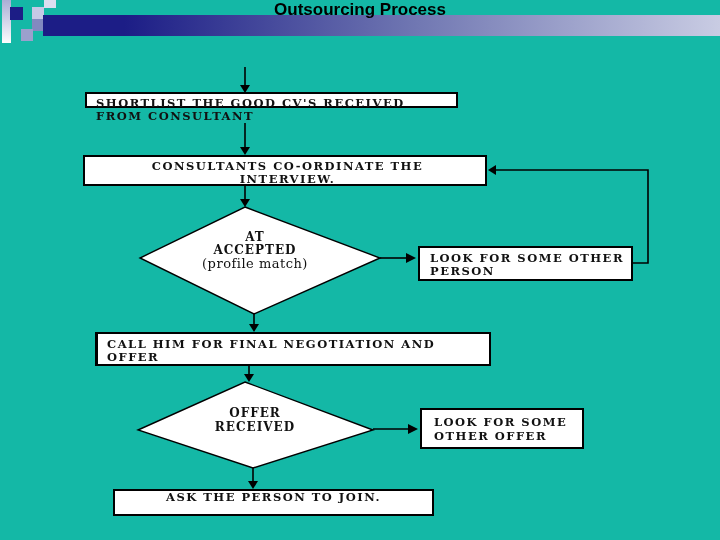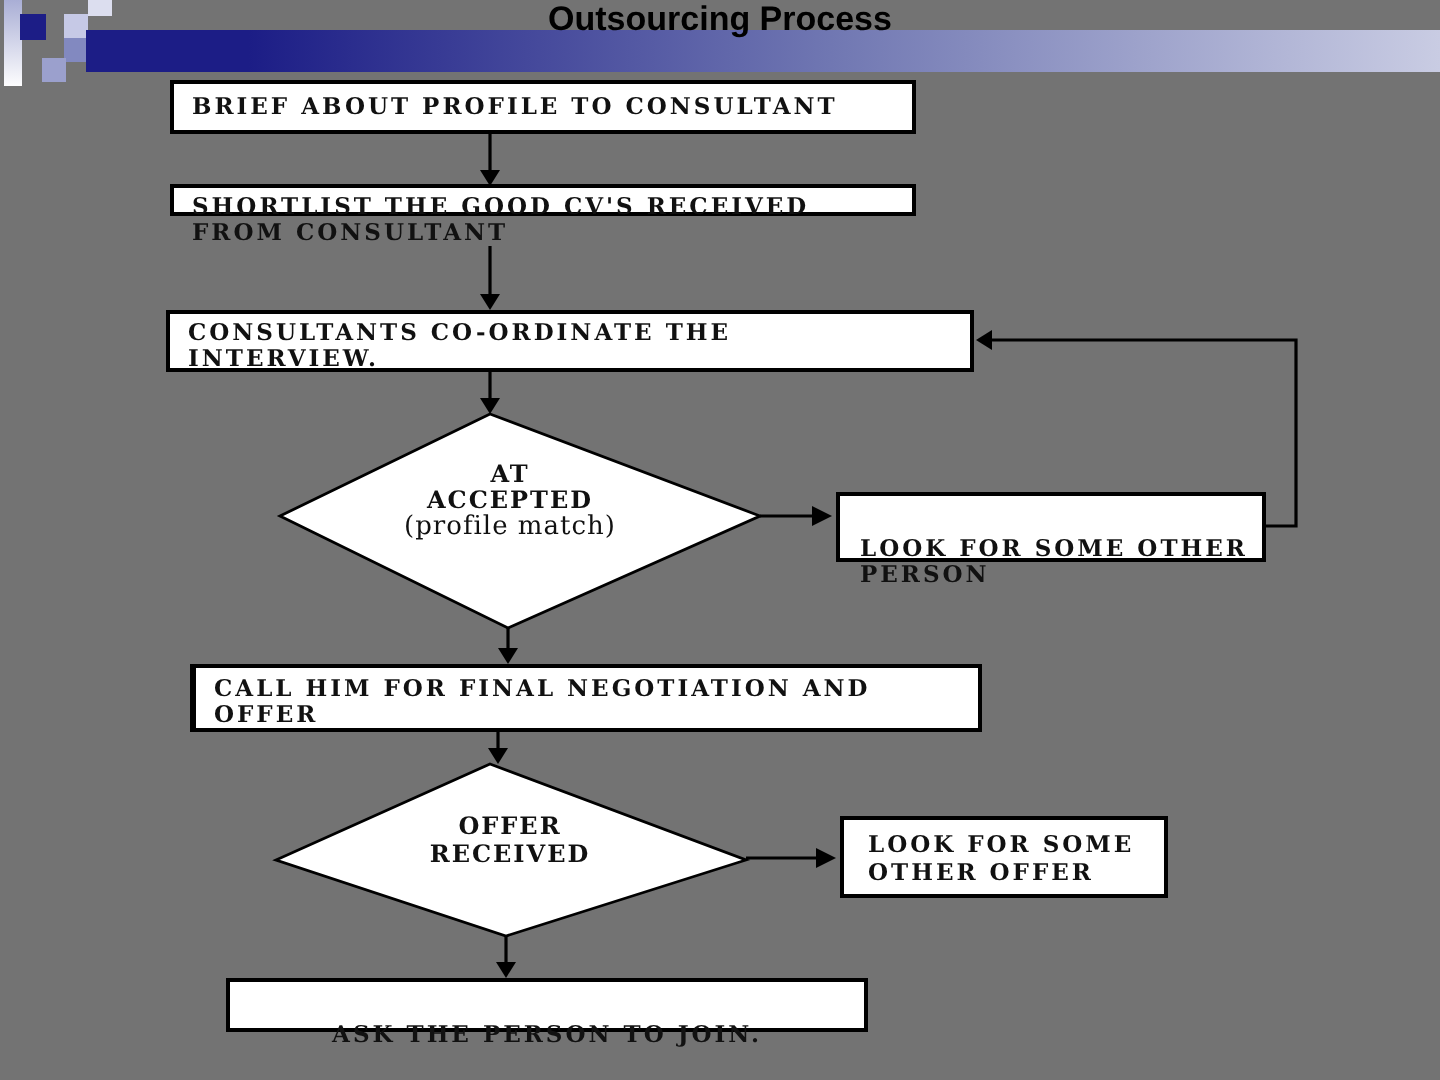--- a/index.html
+++ b/index.html
@@ -1,17 +1,17 @@
 <!DOCTYPE html>
 <html style="--bar-dark: #1c1d86; --bar-light: #c9cce3; --border: #000000; --background: #ffffff;"><head>
 <meta charset="utf-8">
 <style>
   html,body { margin:0; padding:0; background:#fff; }
   .slide {
-    position:relative; width:720px; height:540px; background:#737373;
+    position:relative; width:720px; height:540px; background:#14b8a6;
     overflow:hidden; font-family:"DejaVu Serif", serif; color:#111;
   }
 
   
   .strip  { position:absolute; left:2px; top:0; width:9px; height:43px;
             background:linear-gradient(to bottom,#a9aed5,#fdfdfe); }
   .sq     { position:absolute; }
   .sq-navy  { left:10px; top:7px;  width:13px; height:13px; background:var(--bar-dark,#1b1c85); }
   .sq-pale  { left:44px; top:0;    width:12px; height:8px;  background:#dcdeef; }
   .sq-light { left:32px; top:7px;  width:12px; height:12px; background:#c6c9e6; }
@@ -31,27 +31,27 @@
 
   
   .box {
     position:absolute; background:#fff; border:2px solid var(--border,#000);
     box-sizing:border-box; z-index:2;
     font-size:11.5px; font-weight:bold; letter-spacing:1.5px; line-height:13px;
   }
   .box .ln { white-space:nowrap; }
   .b-brief       { left:85px;  top:40px;  width:373px; height:27px; padding:5px 4px 0 9px; }
   .b-shortlist   { left:85px;  top:92px;  width:373px; height:16px; padding:3px 4px 0 9px; }
-  .b-consultants { left:83px;  top:155px; width:404px; height:31px; padding:3px 4px 0 9px; }
+  .b-consultants { left:83px;  top:155px; width:404px; height:31px; padding:3px 4px 0 9px;text-align:center; }
   .b-call        { left:95px;  top:332px; width:396px; height:34px; padding:4px 4px 0 9px;
                    border-left-width:3px; }
-  .b-look1       { left:418px; top:246px; width:215px; height:35px; padding:20px 4px 0 10px; }
+  .b-look1       { left:418px; top:246px; width:215px; height:35px; padding:4px 4px 0 10px; }
   .b-look2       { left:420px; top:408px; width:164px; height:41px; padding:5px 4px 0 12px;
                    line-height:14px; }
-  .b-ask         { left:113px; top:489px; width:321px; height:27px; padding:20px 0 0 0;
+  .b-ask         { left:113px; top:489px; width:321px; height:27px; padding:0 0 0 0;
                    text-align:center; }
 
   
   .dtext {
     position:absolute; text-align:center; z-index:4;
     font-size:12px; font-weight:bold; letter-spacing:1px; line-height:13px;
   }
   .d-interview { left:145px; top:231px; width:220px; }
   .d-offer     { left:150px; top:406px; width:210px; line-height:14px; }
   .dtext .sub  { font-weight:normal; font-size:13px; letter-spacing:0.5px; }
@@ -94,23 +94,20 @@
 
     <path d="M380,258 H406" stroke-width="1.6" fill="none"></path>
     <polygon points="406,253 406,263 416,258" fill="#000"></polygon>
     <path d="M373,429 H408" stroke-width="1.6" fill="none"></path>
     <polygon points="408,424 408,434 418,429" fill="#000"></polygon>
 
     <path d="M633,263 H648 V170 H496" stroke-width="1.6" fill="none"></path>
     <polygon points="496,165 496,175 488,170" fill="#000"></polygon>
   </svg>
 
-  <div class="box b-brief">
-    <div class="ln">BRIEF ABOUT PROFILE TO CONSULTANT</div>
-  </div>
 
   <div class="box b-shortlist">
     <div class="ln">SHORTLIST THE GOOD CV'S RECEIVED</div>
     <div class="ln">FROM CONSULTANT</div>
   </div>
 
   <div class="box b-consultants">
     <div class="ln">CONSULTANTS CO-ORDINATE THE</div>
     <div class="ln">INTERVIEW.</div>
   </div>

